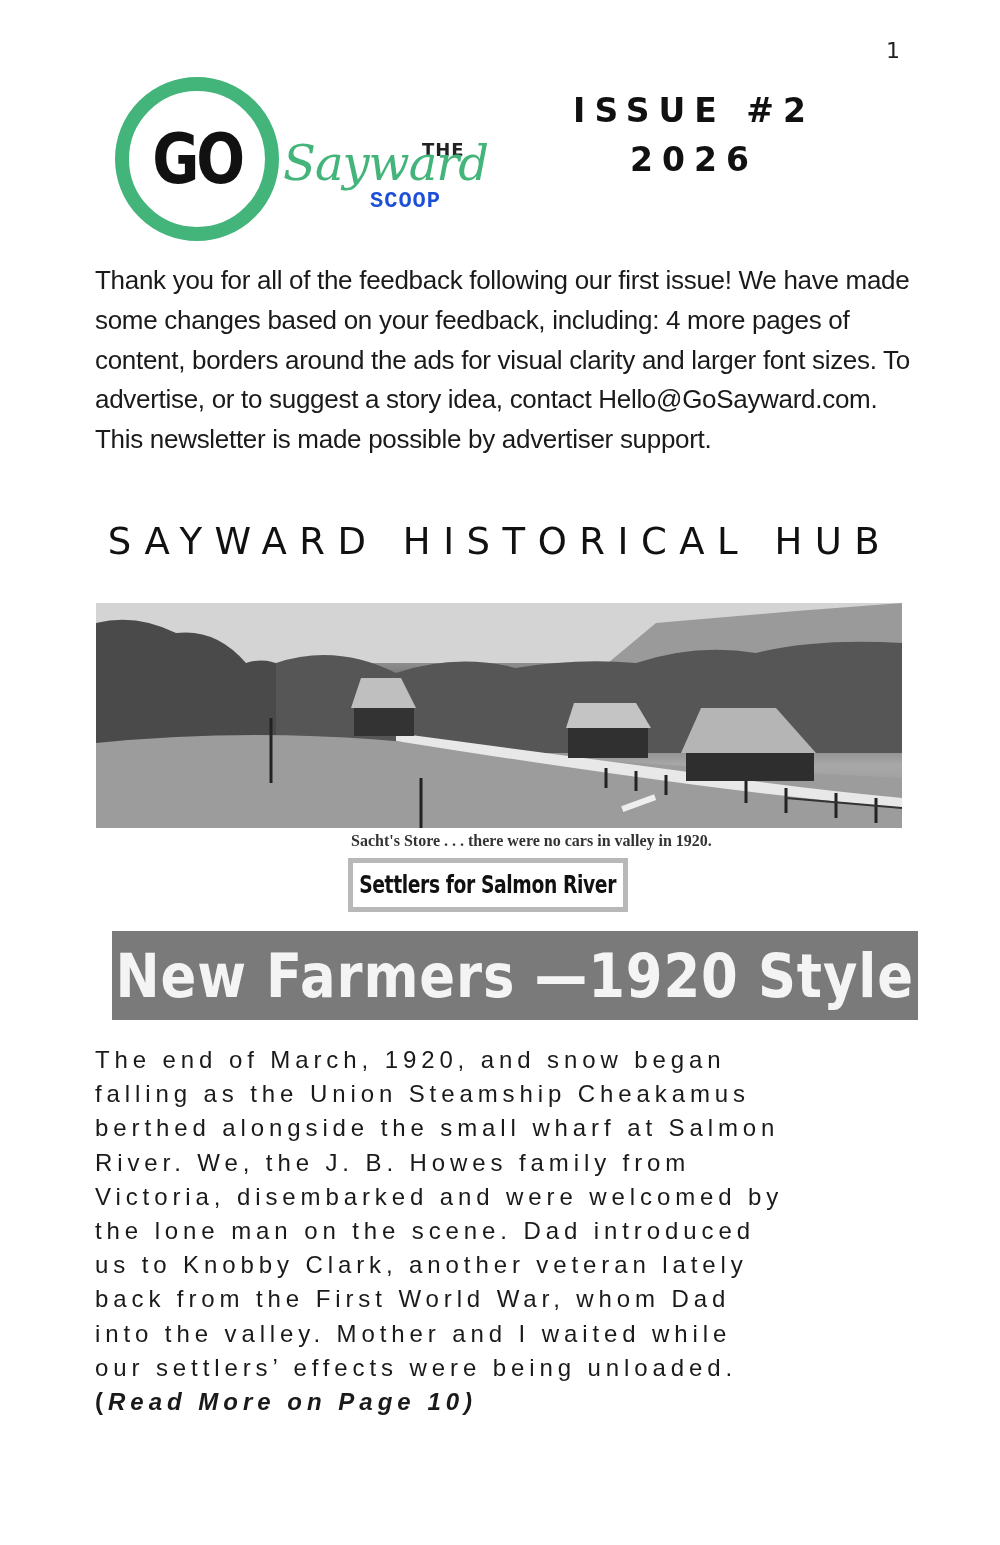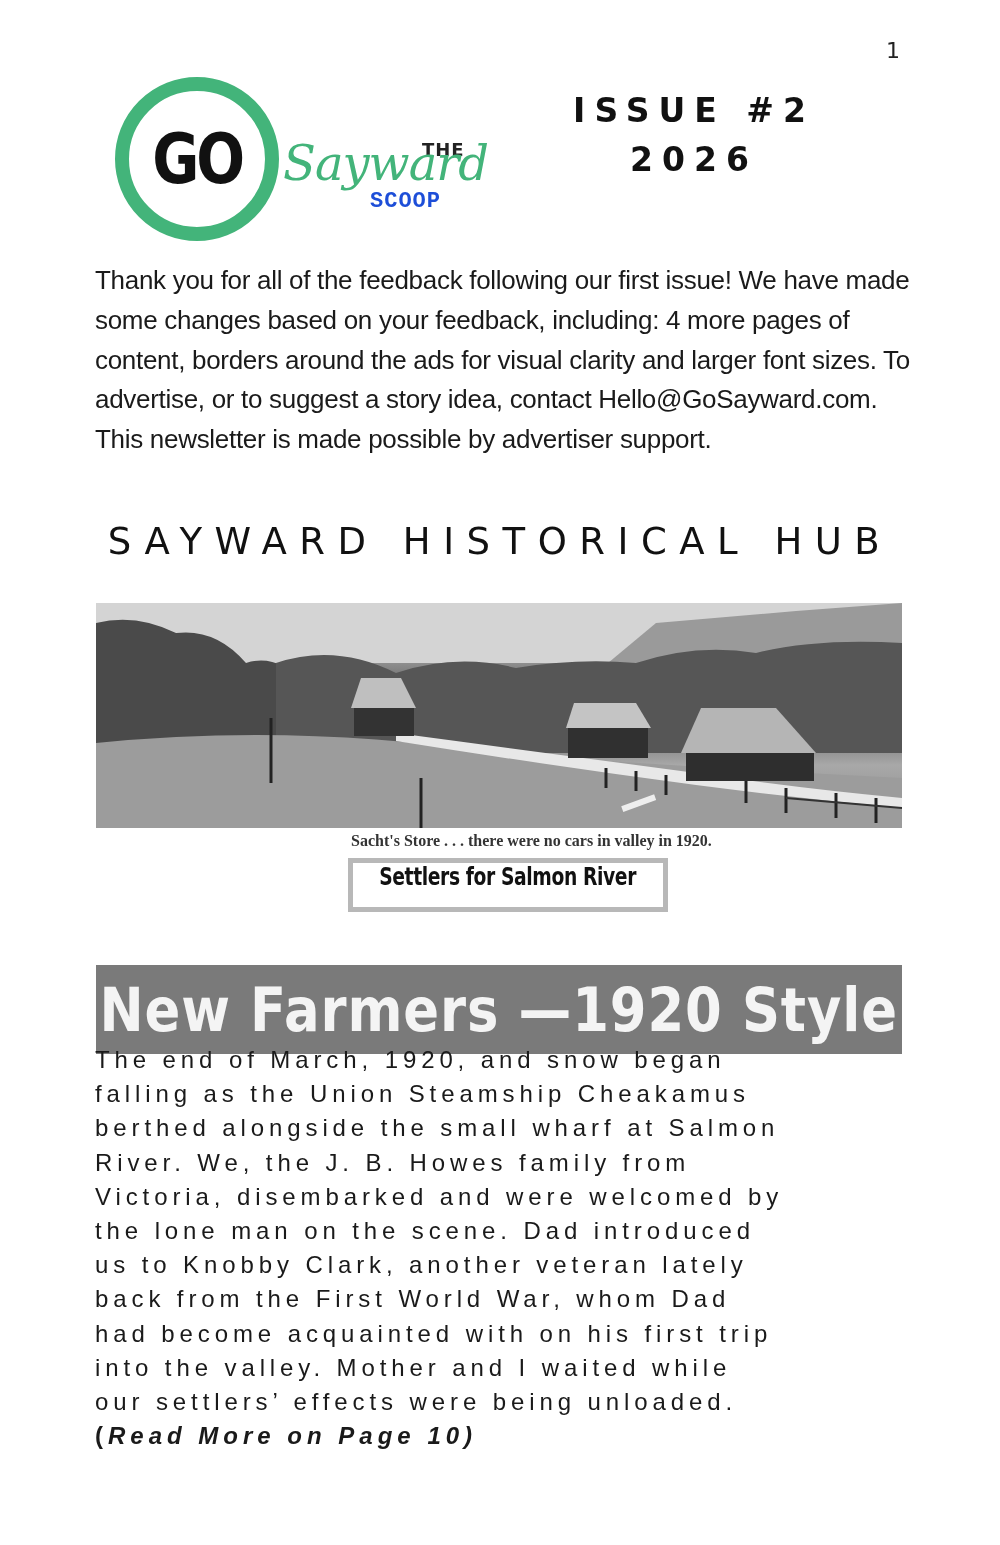--- a/index.html
+++ b/index.html
@@ -60,33 +60,32 @@
     .photo {
       position: absolute; left: 0; top: 3px; width: 806px; height: 225px; overflow: hidden;
       background: linear-gradient(180deg, #d8d8d8 0%, #bdbdbd 15%, #5a5a5a 40%, #6b6b6b 55%, #a8a8a8 72%, #8a8a8a 100%);
     }
     .photo svg { position: absolute; left: 0; top: 0; }
     .caption {
       position: absolute; left: 255px; top: 232px; font-family: "Liberation Serif", serif;
       font-size: 16px; font-weight: bold; color: #333; white-space: nowrap;
     }
     .subhead-box {
-      position: absolute; left: 252px; top: 258px; width: 320px; height: 54px;
+      position: absolute; left: 252px; top: 258px; width: 280px; height: 54px;
       border: 5px solid #b8b8b8; box-sizing: border-box; background: #fff;
-      display: flex; align-items: flex-start; justify-content: center;
+      display: flex; align-items: center; justify-content: center;
     }
     .subhead {
       font-family: "DejaVu Sans", sans-serif; font-size: 24px; color: #111;
       transform: scaleX(0.78); white-space: nowrap; font-weight: bold; letter-spacing: -0.5px;
     }
     .headline-bar {
-      position: absolute; left: 0; top: 331px; width: 806px; height: 89px;
+      position: absolute; left: 16px; top: 331px; width: 806px; height: 89px;
       background: #7a7a7a; display: flex; align-items: center; justify-content: center;
       overflow: hidden;
-      margin-top: 34px;
     }
     .headline {
       font-family: "DejaVu Sans", sans-serif; font-weight: bold; font-size: 60px; color: #f4f4f4;
       transform: scaleX(0.88); white-space: nowrap; letter-spacing: 1px;
     }
     
     .article {
       position: absolute; left: 95px; top: 1043px; width: 830px;
       font-family: "Liberation Sans", sans-serif; font-size: 24px; line-height: 34.2px;
       letter-spacing: 4.9px; color: #1a1a1a;
@@ -167,19 +166,18 @@
 
 <div class="article">
   <div class="line">The end of March, 1920, and snow began</div>
   <div class="line">falling as the Union Steamship Cheakamus</div>
   <div class="line">berthed alongside the small wharf at Salmon</div>
   <div class="line">River. We, the J. B. Howes family from</div>
   <div class="line">Victoria, disembarked and were welcomed by</div>
   <div class="line">the lone man on the scene. Dad introduced</div>
   <div class="line">us to Knobby Clark, another veteran lately</div>
   <div class="line">back from the First World War, whom Dad</div>
-  <div class="line">had become acquainted with on his first trip</div>
   <div class="line">into the valley. Mother and I waited while</div>
   <div class="line">our settlers’ effects were being unloaded.</div>
   <div class="line read-more">
     <span class="paren">(</span><span>Read More on Page 10)</span>
   </div>
 </div>
 
 </body></html>

